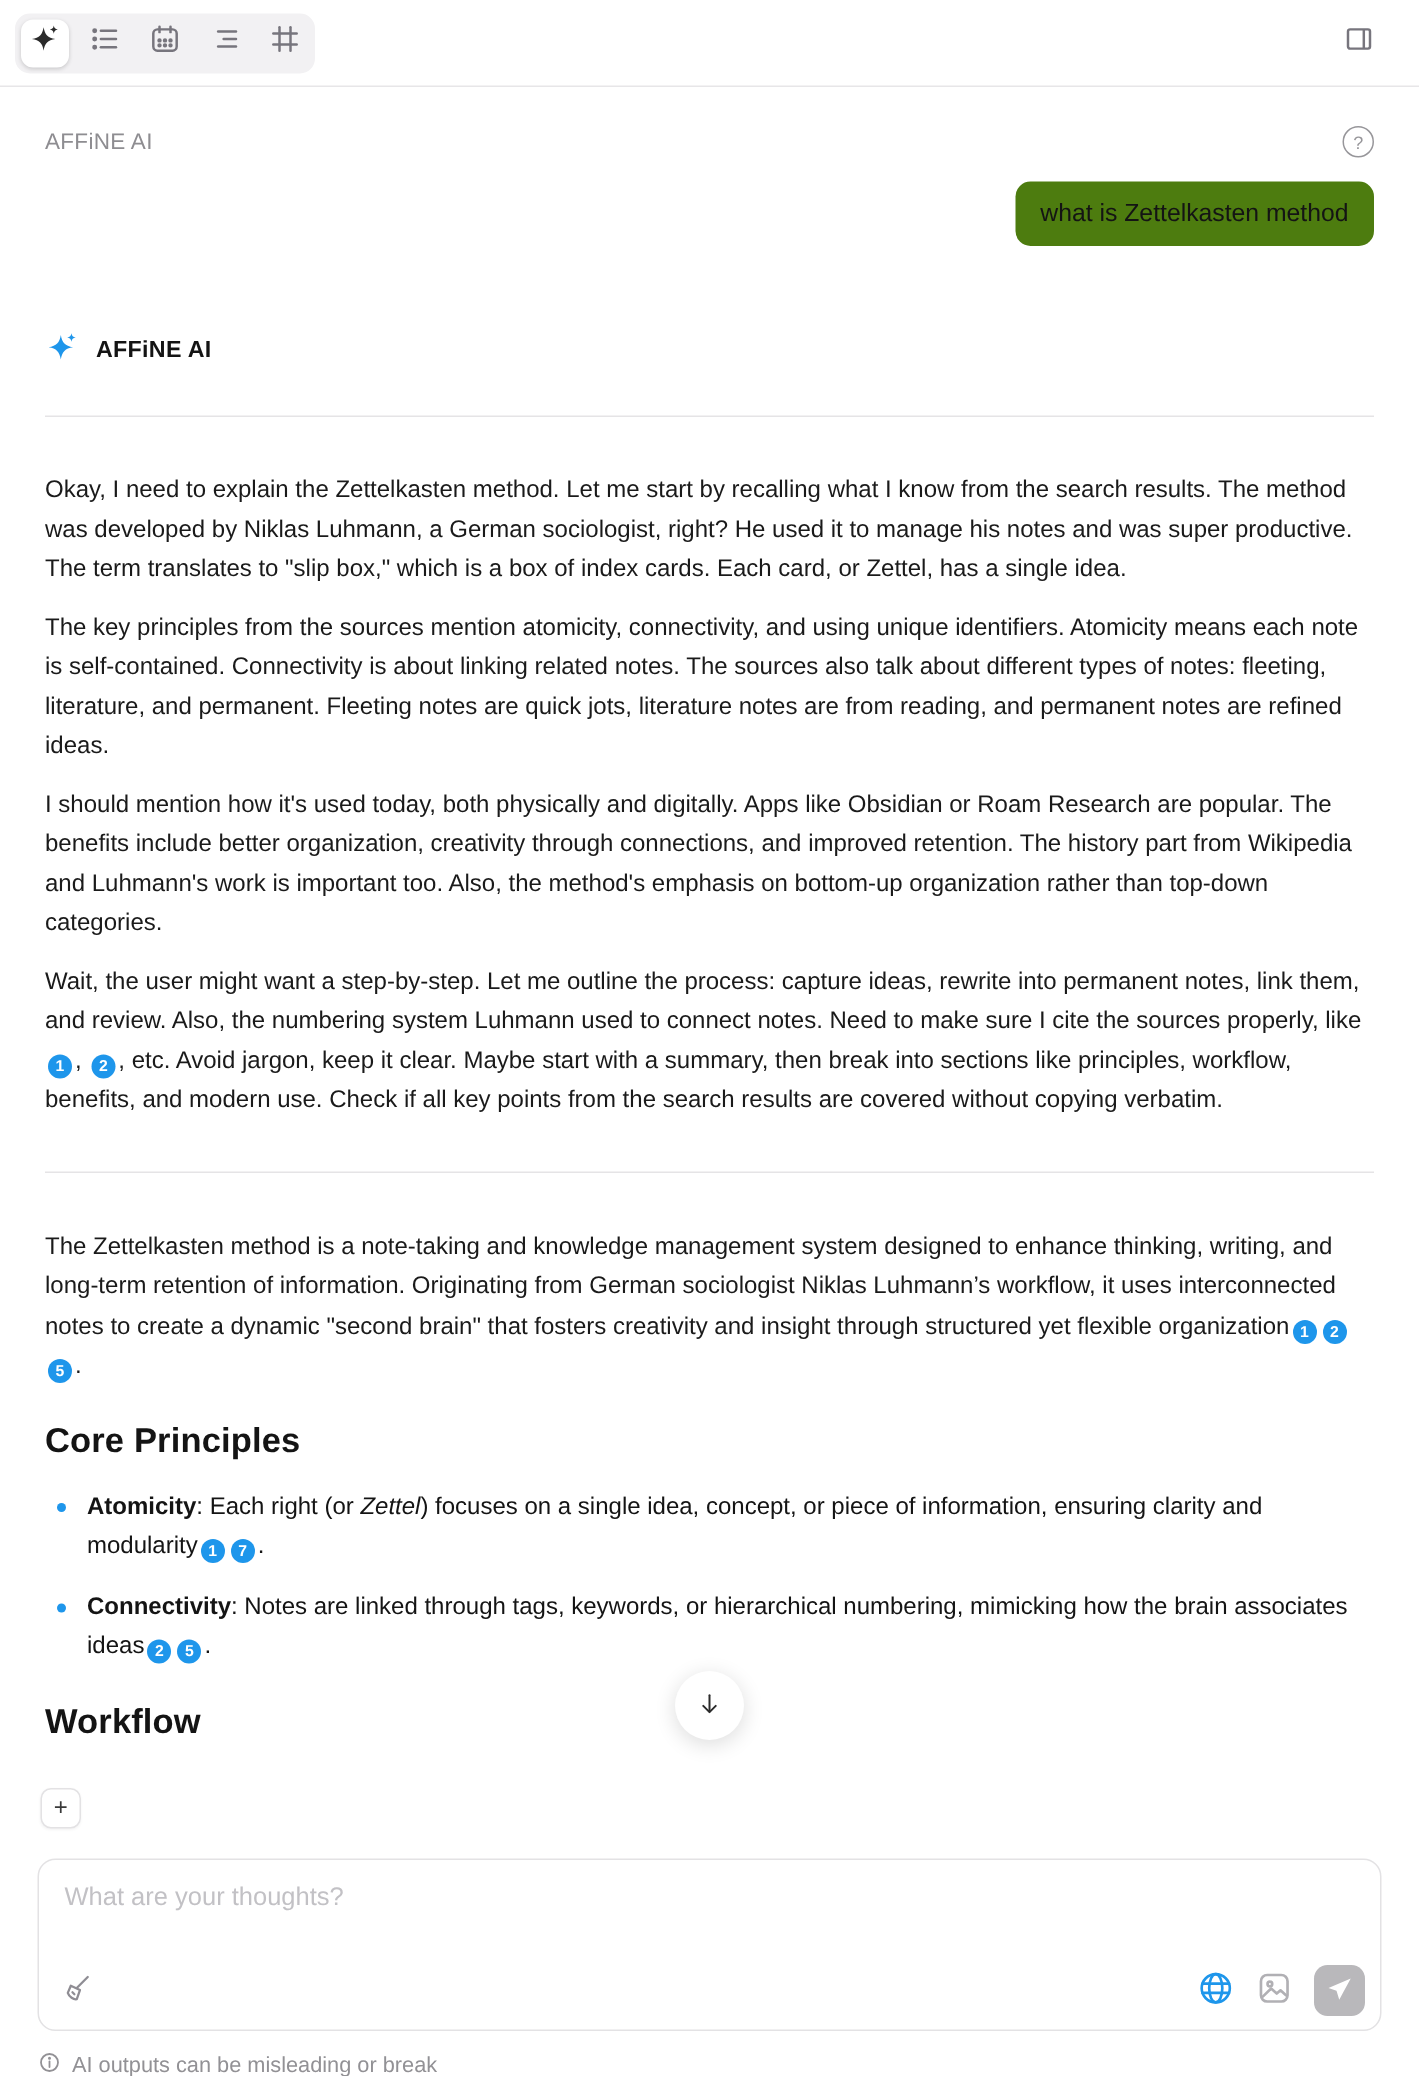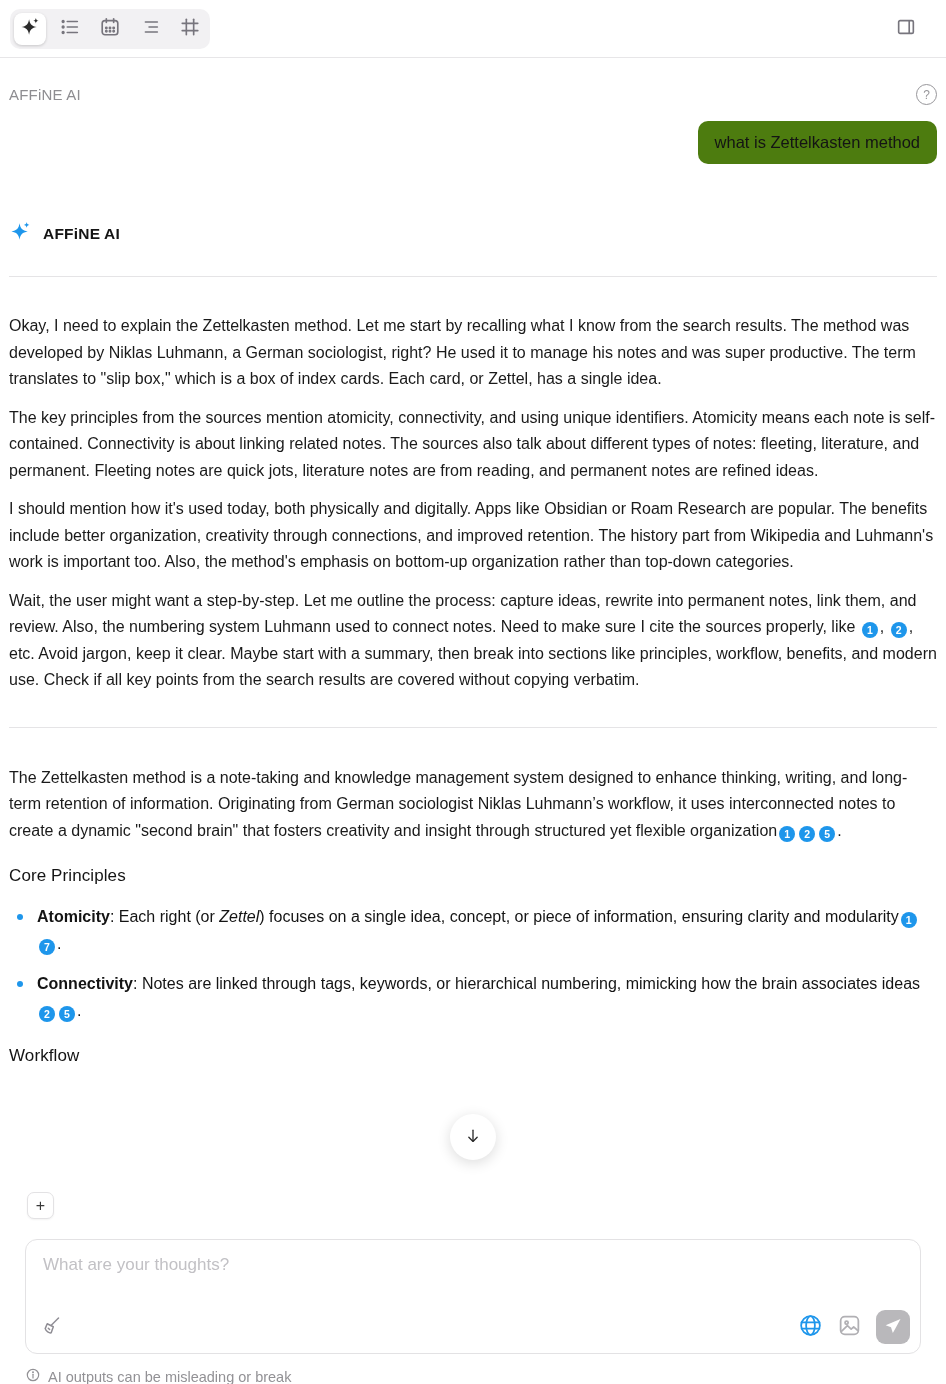--- a/index.html
+++ b/index.html
@@ -9,34 +9,34 @@
     background:#ffffff; color:#141414;
     position:relative; overflow:hidden;
   }
   
   .topbar { height:58px; border-bottom:1px solid #e7e6e8; display:flex; align-items:center; justify-content:space-between; padding:0 24px 0 10px; }
   .tool-pill { background:#f2f1f3; border-radius:10px; padding:4px; display:flex; align-items:center; gap:8px; }
   .tool-btn { width:32px; height:32px; border-radius:8px; display:flex; align-items:center; justify-content:center; cursor:pointer; color:#77757d; }
   .tool-btn.active { background:#ffffff; color:#2b2b2b; box-shadow:0 1px 3px rgba(0,0,0,0.18); }
   .panel-btn { width:32px; height:32px; display:flex; align-items:center; justify-content:center; color:#77757d; cursor:pointer; }
   
-  .chat-viewport { height:1128px; overflow:hidden; padding:0 9px; position:relative; }
+  .chat-viewport { height:1128px; overflow:hidden; padding:0 30px; position:relative; }
   .chat-header { margin-top:26px; display:flex; align-items:center; justify-content:space-between; }
   .chat-title { font-size:15px; color:#8e8d91; letter-spacing:.2px; }
   .help-btn { width:21px; height:21px; border:1.4px solid #97969a; border-radius:50%; color:#97969a; font-size:12px; display:flex; align-items:center; justify-content:center; cursor:pointer; }
   .user-row { display:flex; justify-content:flex-end; margin-top:16px; }
   .user-bubble { background:#4d7c0f; border-radius:10px; padding:12px 17px; font-size:16.5px; color:#141414; }
   .assistant-row { margin-top:56px; display:flex; align-items:center; gap:11px; }
   .assistant-name { font-size:15.5px; font-weight:700; color:#141414; letter-spacing:.2px; }
   .divider { border:0; border-top:1px solid #e5e4e6; margin-top:29px; }
   .divider2 { border:0; border-top:1px solid #e5e4e6; margin-top:33px; }
   .reasoning { margin-top:36px; }
   .para { font-size:16px; line-height:26.5px; color:#1a1a1a; margin-bottom:12px; }
   .answer-intro { margin-top:37px; font-size:16px; line-height:26.5px; color:#1a1a1a; }
-  .h2 { font-size:17px; font-weight:400; color:#141414; margin-top:22px; margin-bottom:18px; letter-spacing:.1px; }
+  .h2 { font-size:23px; font-weight:700; color:#141414; margin-top:22px; margin-bottom:18px; letter-spacing:.1px; }
   .bullets { list-style:none; }
   .bullets li { position:relative; padding-left:28px; font-size:16px; line-height:26.5px; margin-bottom:14px; }
   .bullet-dot { position:absolute; left:8px; top:10px; width:6px; height:6px; border-radius:50%; background:#1e96eb; }
   .cite { display:inline-flex; width:16px; height:16px; border-radius:50%; background:#1e96eb; color:#fff; font-size:10.5px; font-weight:700; align-items:center; justify-content:center; margin:0 2px; vertical-align:-2px; cursor:pointer; }
   em { font-style:italic; }
   strong { font-weight:700; }
   
   .scroll-down { position:absolute; left:50%; transform:translateX(-50%); top:1114px; width:46px; height:46px; background:#fff; border-radius:50%; box-shadow:0 3px 14px rgba(0,0,0,0.14); display:flex; align-items:center; justify-content:center; cursor:pointer; z-index:4; border:0; }
   
   .bottom-panel { position:absolute; left:0; right:0; top:1186px; height:198px; background:#fff; z-index:5; }

